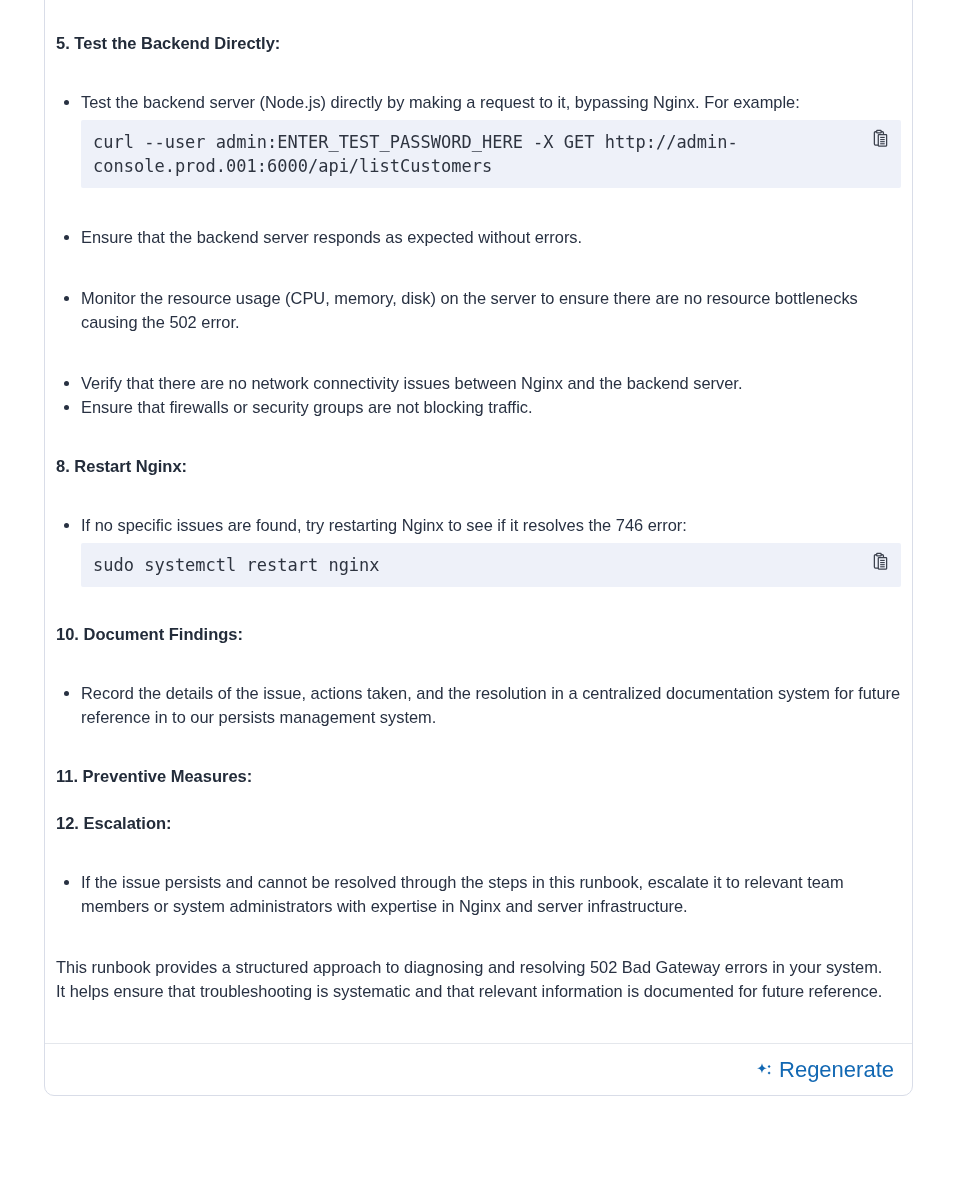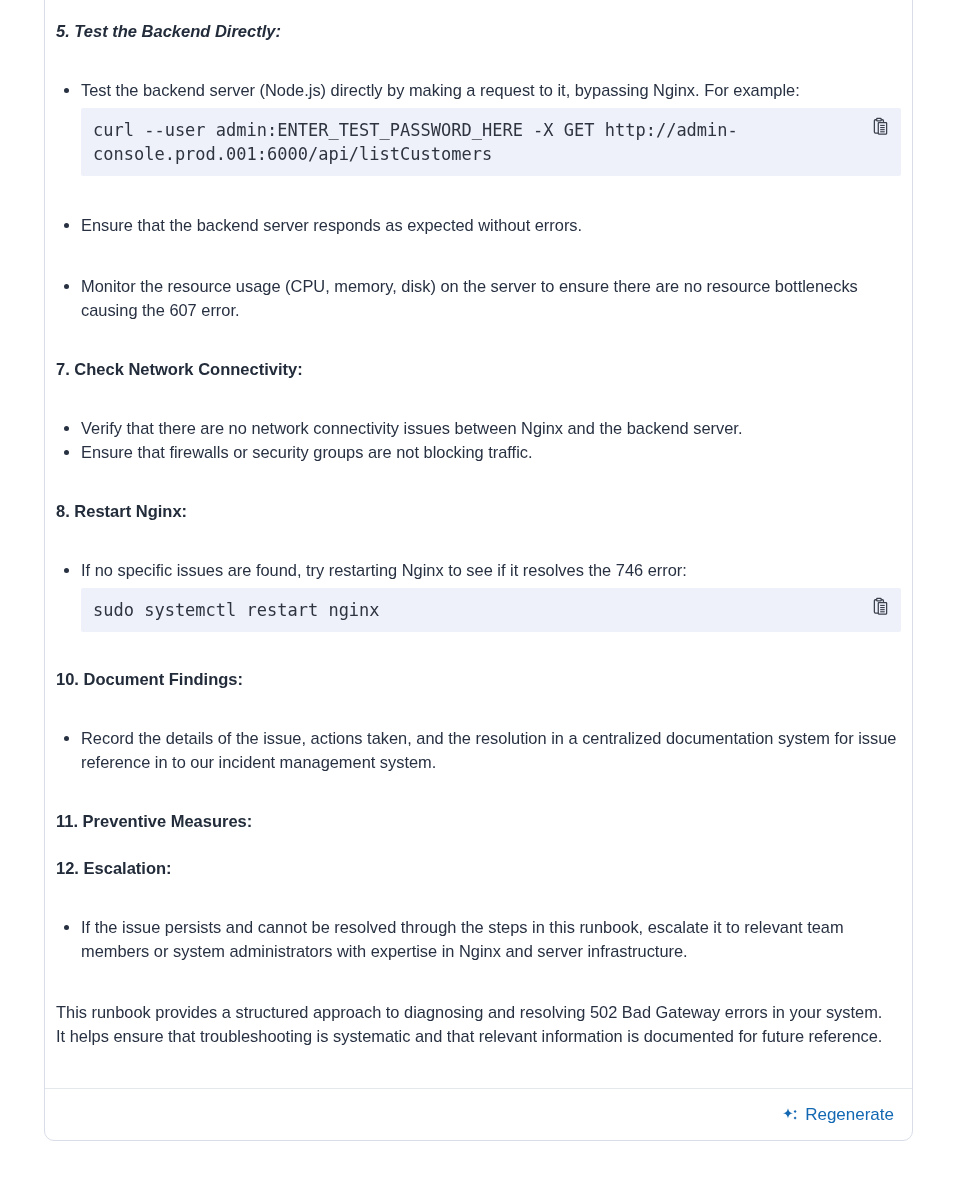--- a/index.html
+++ b/index.html
@@ -27,21 +27,21 @@
     font-size: 16.4px;
     line-height: 24px;
   }
   .content h4 {
     margin: 27px 0;
     font-size: 16.5px;
     line-height: 20px;
     font-weight: 700;
     color: #232c3a;
   }
-  .content h4:first-child { margin-top: 0; font-style: italic; }
+  .content h4:first-child { margin-top: 12px; }
   .content ul {
     margin: 37px 0;
     padding-left: 25px;
   }
   .content li { margin: 0; }
   .codeblock {
     position: relative;
     margin-top: 6px;
     background: #eef1f9;
     border-radius: 2px;
@@ -76,21 +76,21 @@
     padding: 0 16px;
   }
   .regen-btn {
     display: flex;
     align-items: center;
     gap: 7px;
     border: none;
     background: transparent;
     color: #1268b3;
     font-family: "Liberation Sans", "DejaVu Sans", sans-serif;
-    font-size: 17px;
+    font-size: 22px;
     font-weight: 500;
     cursor: pointer;
     padding: 4px 2px;
   }
 </style>
 </head>
 <body>
 
 <div class="card">
   <div class="content">
@@ -115,24 +115,23 @@
             </span>
           </button>
         </div>
       </li>
     </ul>
     <ul>
       <li>Ensure that the backend server responds as expected without errors.</li>
     </ul>
 
     <ul>
-      <li>Monitor the resource usage (CPU, memory, disk) on the server to ensure there are no resource bottlenecks causing the 607 error.</li>
+      <li>Monitor the resource usage (CPU, memory, disk) on the server to ensure there are no resource bottlenecks causing the 502 error.</li>
     </ul>
 
-    <h4>7. Check Network Connectivity:</h4>
     <ul>
       <li>Verify that there are no network connectivity issues between Nginx and the backend server.</li>
       <li>Ensure that firewalls or security groups are not blocking traffic.</li>
     </ul>
 
     <h4>8. Restart Nginx:</h4>
     <ul>
       <li>
         <span>If no specific issues are found, try restarting Nginx to see if it resolves the 746 error:</span>
         <div class="codeblock">
@@ -149,21 +148,21 @@
                 <line x1="8.7" y1="14" x2="13" y2="14" stroke="#3c424e" stroke-width="1.1"></line>
               </svg>
             </span>
           </button>
         </div>
       </li>
     </ul>
 
     <h4>10. Document Findings:</h4>
     <ul>
-      <li>Record the details of the issue, actions taken, and the resolution in a centralized documentation system for issue reference in to our incident management system.</li>
+      <li>Record the details of the issue, actions taken, and the resolution in a centralized documentation system for future reference in to our persists management system.</li>
     </ul>
 
     <h4>11. Preventive Measures:</h4>
 
     <h4>12. Escalation:</h4>
     <ul>
       <li>If the issue persists and cannot be resolved through the steps in this runbook, escalate it to relevant team members or system administrators with expertise in Nginx and server infrastructure.</li>
     </ul>
 
     <p class="closing">This runbook provides a structured approach to diagnosing and resolving 502 Bad Gateway errors in your system. It helps ensure that troubleshooting is systematic and that relevant information is documented for future reference.</p>

